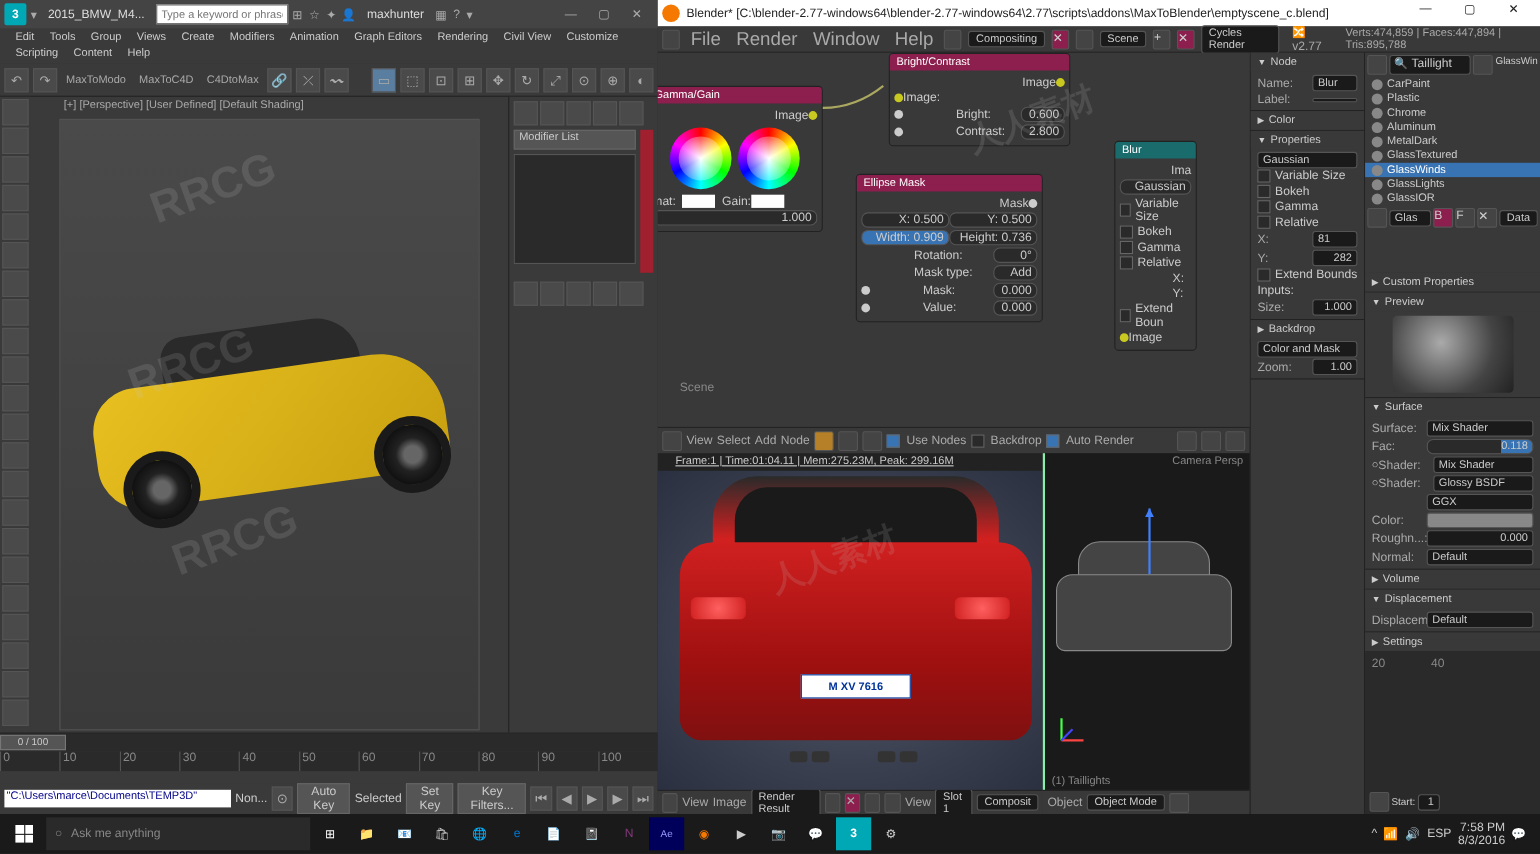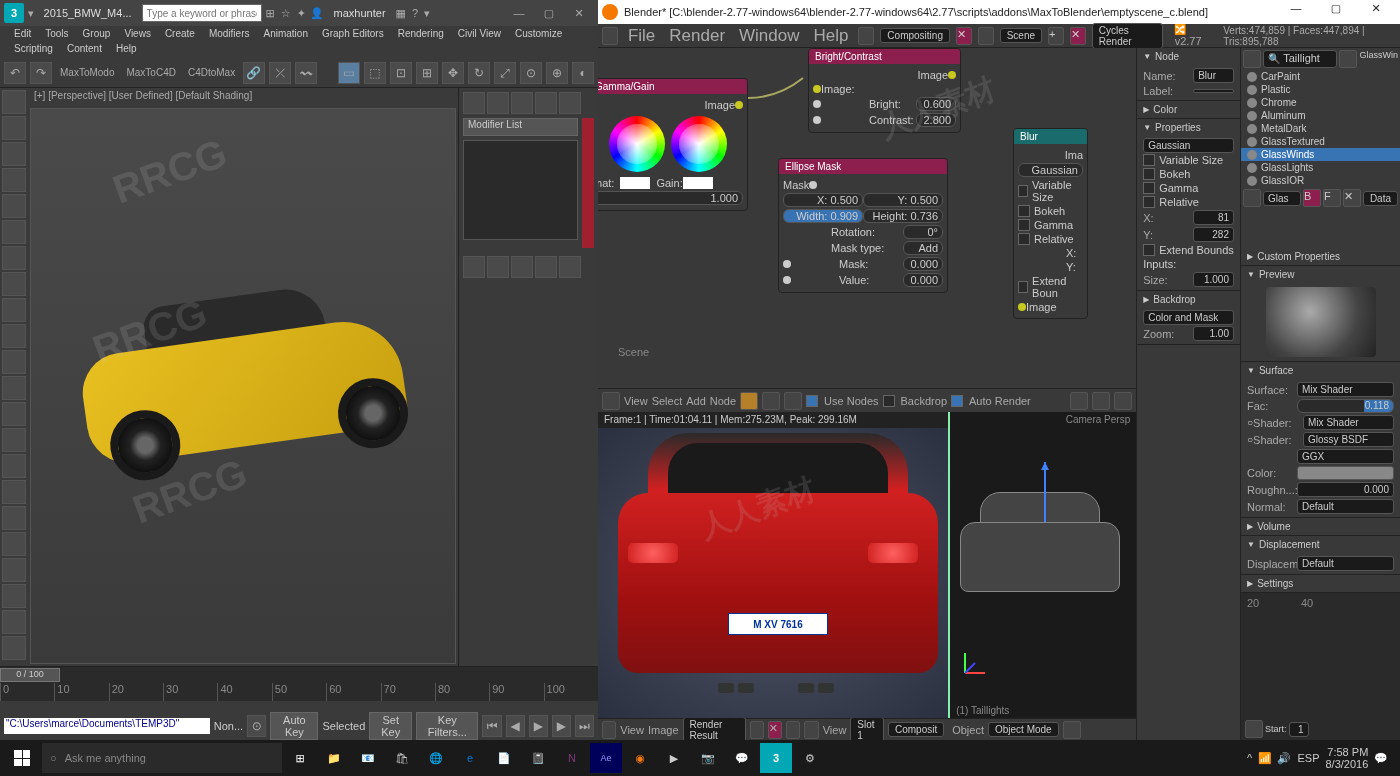--- a/index.html
+++ b/index.html
@@ -23,21 +23,21 @@
 .max-menurow { display: flex; gap: 2px; padding: 1px 8px; }
 .max-menuitem { padding: 1px 6px; color: #ccc; font-size: 10px; }
 
 
 .max-toolbar { height: 30px; background: #3a3a3a; border-bottom: 1px solid #222; display: flex; align-items: center; padding: 0 4px; gap: 4px; }
 .max-tool { width: 22px; height: 22px; background: #4a4a4a; border: 1px solid #555; text-align: center; line-height: 20px; color: #aaa; font-size: 12px; }
 .max-toollabel { color: #aaa; padding: 0 4px; font-size: 10px; }
 .max-tool.active { background: #5a7ea0; }
 
 
-.max-main { flex: 1; display: flex; }
+.max-main { flex: 1; display: flex; gap: 24px; }
 .max-lefttools { width: 28px; background: #3a3a3a; display: flex; flex-direction: column; gap: 2px; padding: 2px; }
 .max-ltool { width: 24px; height: 24px; background: #4a4a4a; border: 1px solid #555; }
 .max-viewport-area { flex: 1; display: flex; flex-direction: column; }
 .max-viewport-label { height: 18px; padding: 2px 6px; color: #aaa; font-size: 10px; }
 .max-viewport { flex: 1; background: linear-gradient(180deg, #4a4a4a, #3a3a3a); border: 1px solid #555; margin: 2px; position: relative; display: flex; align-items: center; justify-content: center; }
 .car-yellow { width: 380px; height: 240px; position: relative; transform: rotate(-8deg); }
 .car-body { position: absolute; width: 320px; height: 110px; background: linear-gradient(135deg, #e8c020, #c8a010); border-radius: 40px 60px 20px 40px; top: 70px; left: 30px; }
 .car-roof { position: absolute; width: 180px; height: 60px; background: #2a2a2a; border-radius: 20px 40px 10px 10px; top: 30px; left: 100px; }
 .wheel { position: absolute; width: 70px; height: 70px; background: radial-gradient(circle, #666 20%, #222 40%, #111 70%); border-radius: 50%; border: 8px solid #1a1a1a; }
 .wheel.wf { top: 130px; left: 280px; }
@@ -105,21 +105,21 @@
 .bl-prop-lbl { width: 50px; color: #aaa; }
 .bl-prop-field { flex: 1; background: #1a1a1a; border: 1px solid #555; color: #ccc; padding: 1px 4px; border-radius: 3px; font-size: 10px; }
 .bl-checkbox { width: 12px; height: 12px; background: #2a2a2a; border: 1px solid #666; margin-right: 4px; }
 .bl-outliner { background: #393939; }
 .bl-outliner-item { padding: 1px 6px; font-size: 10px; color: #ccc; display: flex; align-items: center; gap: 4px; }
 .bl-outliner-item.selected { background: #3873b3; color: #fff; }
 .bl-mat-icon { width: 10px; height: 10px; background: #888; border-radius: 50%; }
 
 
 .bl-render { flex: 1; background: #222; position: relative; }
-.bl-render-info { position: absolute; top: 2px; left: 6px; color: #ccc; font-size: 10px; }
+.bl-render-info { position: absolute; top: 2px; left: 16px; color: #ccc; font-size: 10px; text-decoration: underline; }
 .bl-render-img { position: absolute; inset: 16px 0 0 0; background: radial-gradient(ellipse at center, #5a6070 0%, #3a4050 60%, #2a3040 100%); display: flex; align-items: center; justify-content: center; }
 .car-red { width: 360px; height: 280px; position: relative; }
 .car-red-body { position: absolute; width: 320px; height: 180px; background: linear-gradient(180deg, #d02020, #a01010 60%, #801010); border-radius: 30px 30px 20px 20px; top: 60px; left: 20px; }
 .car-red-roof { position: absolute; width: 260px; height: 80px; background: linear-gradient(180deg, #2a2a2a, #d02020 70%); border-radius: 40px 40px 10px 10px; top: 0; left: 50px; }
 .car-red-window { position: absolute; width: 220px; height: 60px; background: #1a1a1a; border-radius: 30px 30px 5px 5px; top: 10px; left: 70px; }
 .car-plate { position: absolute; width: 100px; height: 22px; background: #fff; top: 180px; left: 130px; text-align: center; font-size: 10px; color: #003399; font-weight: bold; line-height: 22px; border: 1px solid #003399; }
 .car-taillight { position: absolute; width: 50px; height: 20px; background: radial-gradient(circle, #ff6060, #d02020); border-radius: 5px; }
 .car-exhaust { position: absolute; width: 16px; height: 10px; background: #333; border-radius: 3px; bottom: 20px; }
 
 .bl-3dview { width: 188px; background: #1a1a1a; position: relative; border-left: 2px solid #86efac; }
@@ -367,21 +367,21 @@
                   <div style="width:30px;height:12px;background:#fff;margin:0 6px"></div>
                   <span>Gain:</span>
                   <div style="width:30px;height:12px;background:#fff"></div>
                 </div>
               <div class="bl-node-row">
                   <div class="bl-node-val" style="flex:1">1.000</div>
                 </div>
             </div>
           </div>
 
-          <div class="bl-node" style="left:210px;top:0;width:153px">
+          <div class="bl-node" style="left:210px;top:0;width:165px">
             <div class="bl-node-header">Bright/Contrast</div>
             <div class="bl-node-body">
               <div class="bl-node-row" style="justify-content:flex-end">
                   <span>Image</span>
                   <span class="bl-socket yellow"></span>
                 </div>
               <div class="bl-node-row">
                   <span class="bl-socket yellow"></span>
                   <span>Image:</span>
                 </div>
@@ -394,21 +394,21 @@
                   <span class="bl-socket"></span>
                   <span class="bl-node-label">Contrast:</span>
                   <span class="bl-node-val">2.800</span>
                 </div>
             </div>
           </div>
 
           <div class="bl-node" style="left:180px;top:110px;width:170px">
             <div class="bl-node-header">Ellipse Mask</div>
             <div class="bl-node-body">
-              <div class="bl-node-row" style="justify-content:flex-start">
+              <div class="bl-node-row" style="justify-content:flex-end">
                   <span>Mask</span>
                   <span class="bl-socket"></span>
                 </div>
               <div class="bl-node-row">
                   <span class="bl-node-val" style="flex:1"><span>X:</span> <span>0.500</span></span>
                   <span class="bl-node-val" style="flex:1"><span>Y:</span> <span>0.500</span></span>
                 </div>
               <div class="bl-node-row">
                   <span class="bl-node-val" style="flex:1;background:#3873b3"><span>Width:</span> <span>0.909</span></span>
                   <span class="bl-node-val" style="flex:1"><span>Height:</span> <span>0.736</span></span>
@@ -604,21 +604,21 @@
             <div class="bl-prop-row">
                 <span class="bl-checkbox"></span>
                 <span>Gamma</span>
               </div>
             <div class="bl-prop-row">
                 <span class="bl-checkbox"></span>
                 <span>Relative</span>
               </div>
             <div class="bl-prop-row">
                 <span class="bl-prop-lbl">X:</span>
-                <div class="bl-prop-field" style="text-align:right">81</div>
+                <div class="bl-prop-field" style="">81</div>
               </div>
             <div class="bl-prop-row">
                 <span class="bl-prop-lbl">Y:</span>
                 <div class="bl-prop-field" style="text-align:right">282</div>
               </div>
             <div class="bl-prop-row">
                 <span class="bl-checkbox"></span>
                 <span>Extend Bounds</span>
               </div>
             <div class="bl-prop-row">

